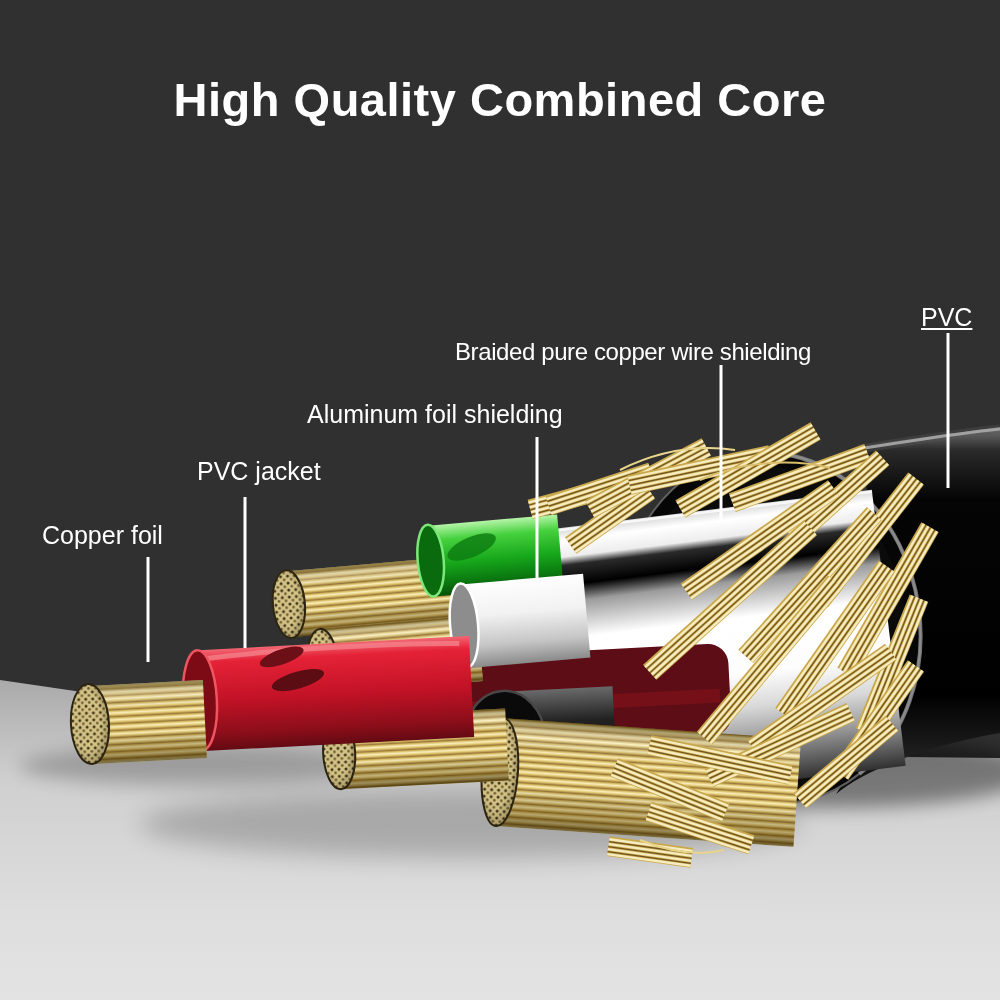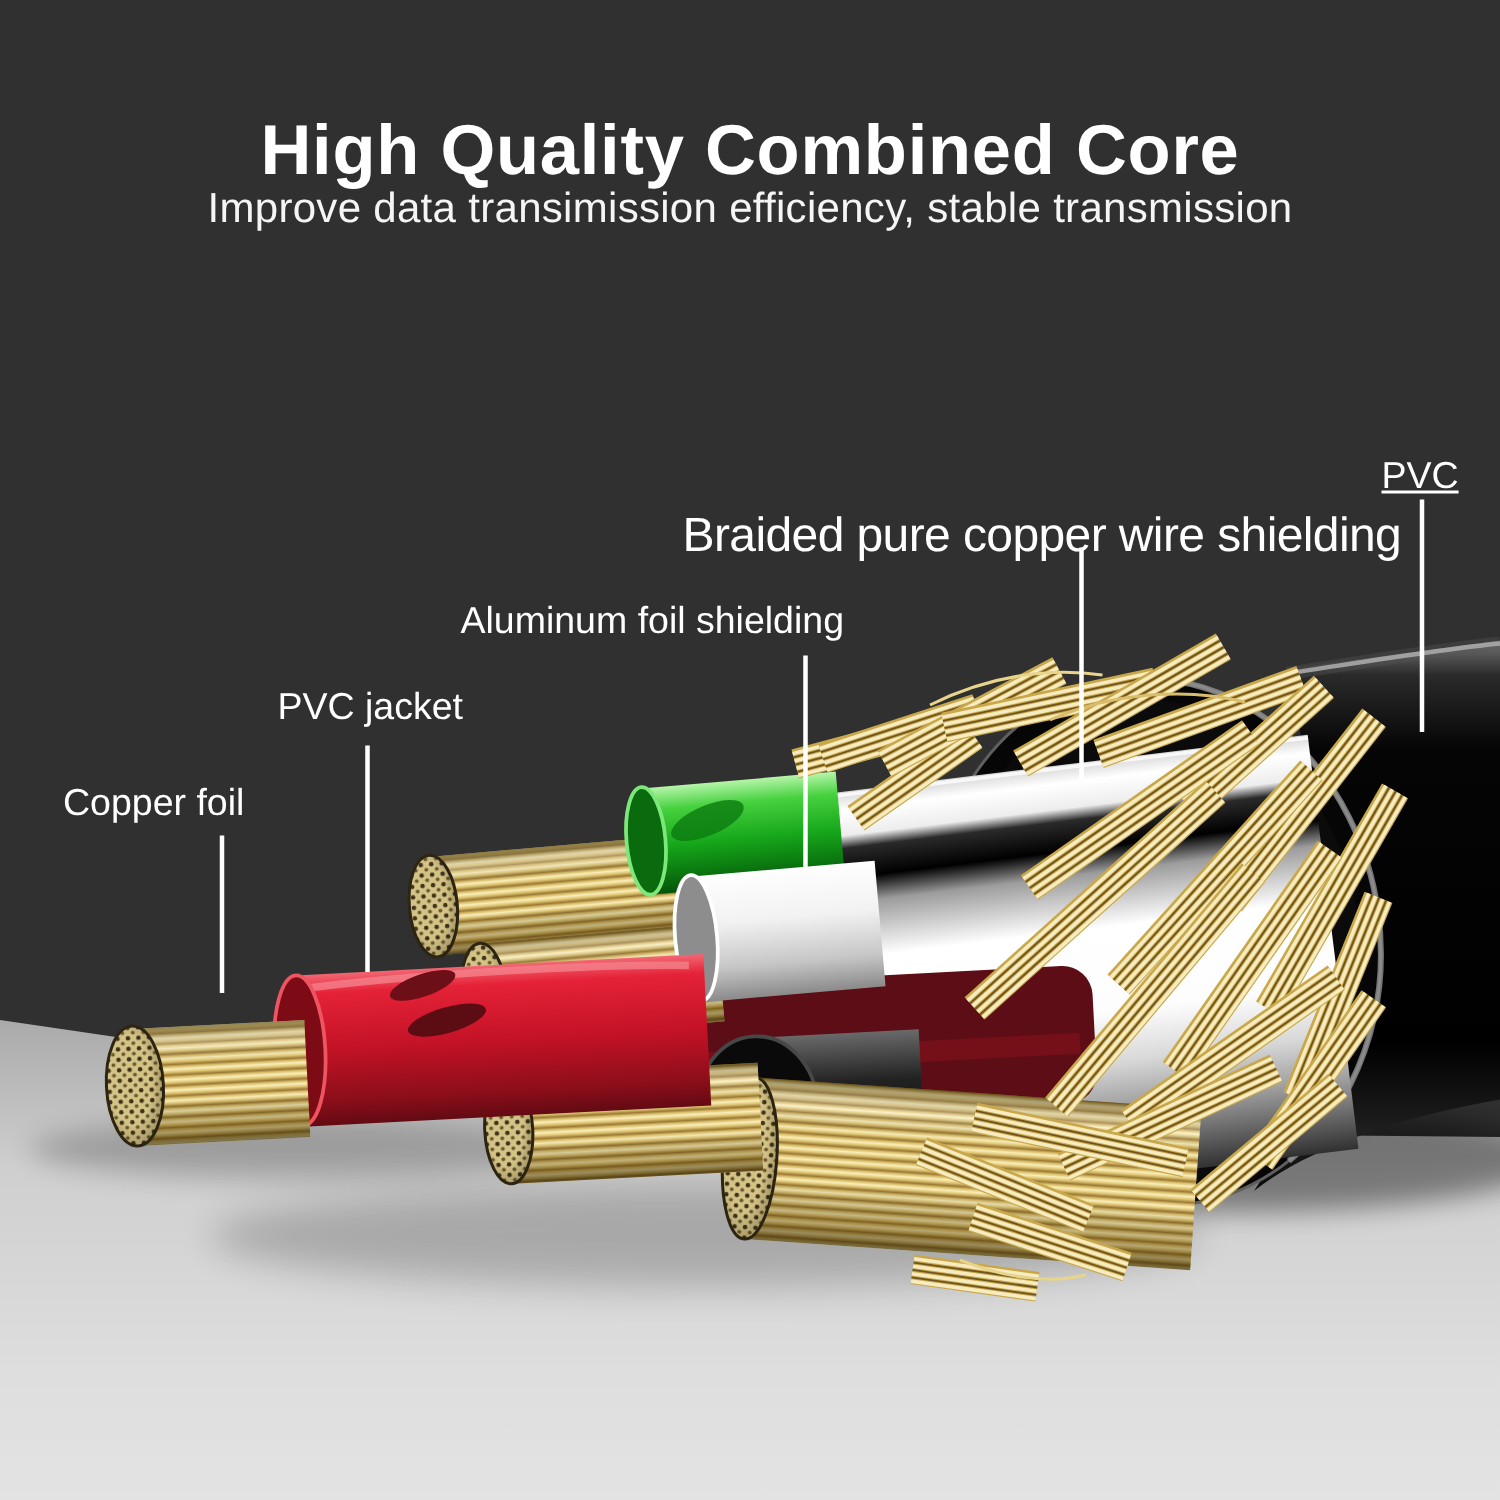--- a/index.html
+++ b/index.html
@@ -8,23 +8,23 @@
     background:#303030;
     font-family:"Liberation Sans", sans-serif;
   }
   #stage{position:absolute;inset:0;width:1000px;height:1000px;}
   .art{position:absolute;left:0;top:0;}
   .hdr{position:absolute;left:0;width:1000px;text-align:center;color:#ffffff;}
   #title{top:58px;font-size:47px;font-weight:700;letter-spacing:0.5px;margin-top:14px;}
   #subtitle{top:123px;font-size:28px;font-weight:400;color:#f5f5f5;letter-spacing:0.2px;}
   .lbl{position:absolute;color:#ffffff;font-size:25px;font-weight:400;white-space:nowrap;}
   #lbl-copper   {left:42px;  top:521px;}
-  #lbl-pvcjacket{left:185px; top:457px;}
+  #lbl-pvcjacket{left:197px; top:457px;}
   #lbl-aluminum {left:307px; top:400px;text-align:right;}
-  #lbl-braided  {left:455px; top:338px;font-size:32px;letter-spacing:-0.4px;}
+  #lbl-braided  {left:455px; top:338px;font-size:24px;letter-spacing:-0.4px;}
   #lbl-pvc      {left:921px; top:303px;text-decoration:underline;}
 </style>
 </head>
 <body>
 
 <div id="stage">
 
   <svg class="art" width="1000" height="1000" viewBox="0 0 1000 1000">
     <defs>
       <linearGradient id="floorG" x1="0" y1="660" x2="0" y2="1000" gradientUnits="userSpaceOnUse">
@@ -232,20 +232,19 @@
     <g fill="#ffffff">
       <rect x="146.5" y="557" width="3" height="105"></rect>
       <rect x="243.5" y="497" width="3" height="151"></rect>
       <rect x="535.5" y="437" width="3" height="143"></rect>
       <rect x="719.5" y="365" width="3" height="155"></rect>
       <rect x="946.5" y="333" width="3" height="155"></rect>
     </g>
   </svg>
 
   <div class="hdr" id="title">High Quality Combined Core</div>
-  <div class="hdr" id="subtitle">Improve data transimission efficiency, stable transmission</div>
 
   <div class="lbl" id="lbl-copper">Copper foil</div>
   <div class="lbl" id="lbl-pvcjacket">PVC jacket</div>
   <div class="lbl" id="lbl-aluminum">Aluminum foil shielding</div>
   <div class="lbl" id="lbl-braided">Braided pure copper wire shielding</div>
   <div class="lbl" id="lbl-pvc">PVC</div>
 </div>
 
 </body></html>

